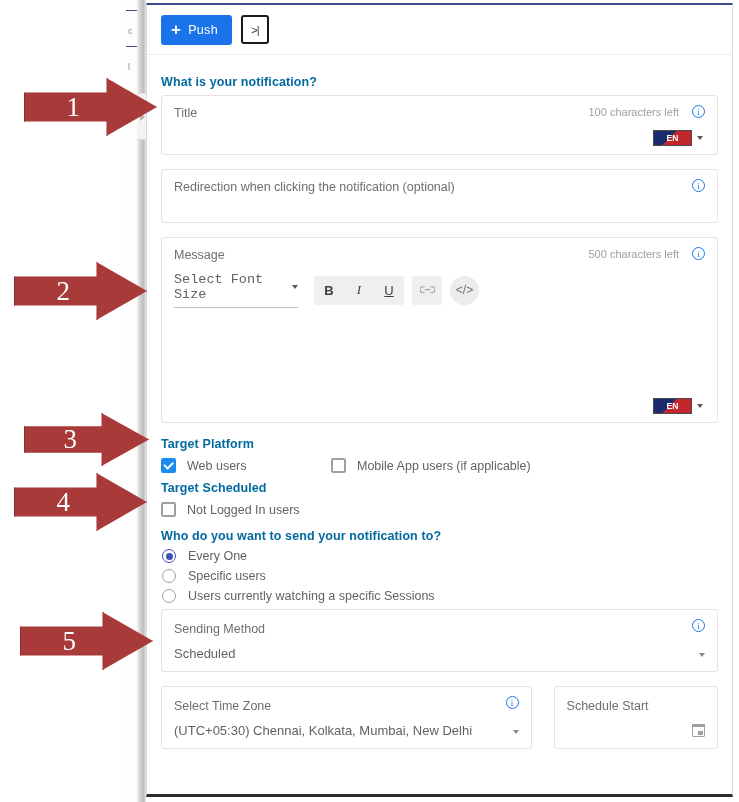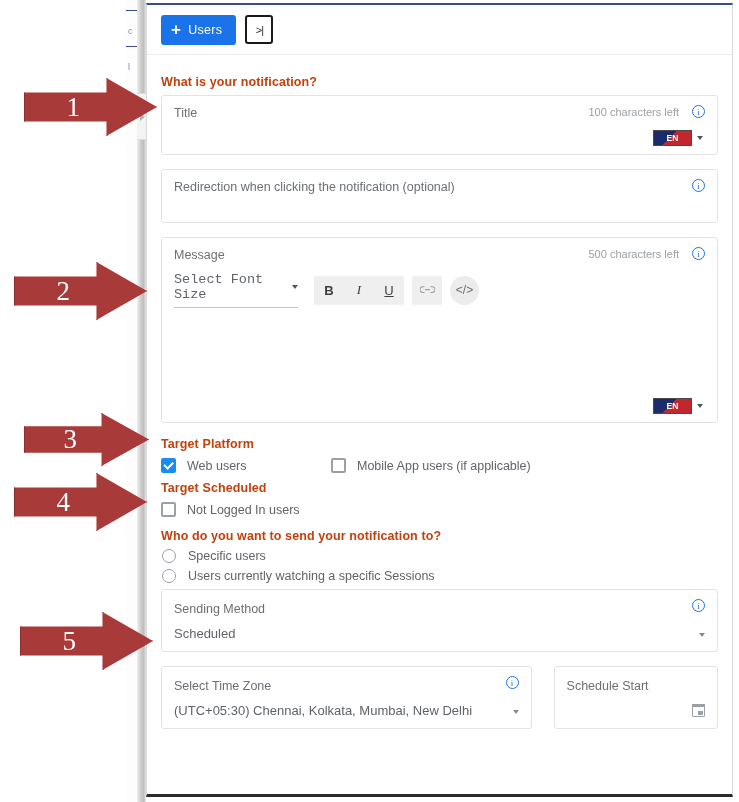--- a/index.html
+++ b/index.html
@@ -90,21 +90,21 @@
     margin-left:9px;width:28px;height:29px;border:2px solid #1a1a1a;
     background:#fff;border-radius:3px;display:flex;align-items:center;
     justify-content:center;font-size:11px;color:#333;cursor:pointer;
     box-sizing:border-box;letter-spacing:-1px;
   }
 
   
   .panel-body{padding:12px 14px 0 14px;}
 
   .section-label{
-    font-size:12.5px;color:#c2410c;font-weight:bold;
+    font-size:12.5px;color:#0369a1;font-weight:bold;
     margin:8px 0 6px 0;letter-spacing:.1px;
   }
 
   .field-box{
     border:1px solid #e3e3e3;border-radius:3px;background:#fff;
     position:relative;box-sizing:border-box;padding:10px 12px;
     margin-bottom:14px;
   }
   .field-label{font-size:12.5px;color:#6b6f73;}
   .char-left{
@@ -240,21 +240,21 @@
 <div class="drawer-edge"></div>
 <div class="drawer-handle">
   <div class="chev"></div>
 </div>
 
 <div class="panel">
 
   <div class="panel-header">
     <div class="btn-send">
       <span class="plus">+</span>
-      <span>Users</span>
+      <span>Push</span>
     </div>
     <div class="btn-collapse">
       <span>&gt;|</span>
     </div>
   </div>
 
   <div class="panel-body">
 
     <div class="section-label">What is your notification?</div>
 
@@ -321,20 +321,24 @@
     <div class="section-label">Target Scheduled</div>
     <div class="check-row">
       <div class="check-cell">
         <span class="cbox"></span>
         <span class="check-label">Not Logged In users</span>
       </div>
     </div>
 
     <div class="section-label" style="margin-top:12px">Who do you want to send your notification to?</div>
     <div class="radio-row">
+      <span class="rbox sel"></span>
+      <span class="radio-label">Every One</span>
+    </div>
+    <div class="radio-row">
       <span class="rbox"></span>
       <span class="radio-label">Specific users</span>
     </div>
     <div class="radio-row">
       <span class="rbox"></span>
       <span class="radio-label">Users currently watching a specific Sessions</span>
     </div>
 
     <div class="select-box">
       <span class="sel-label">Sending Method</span>

